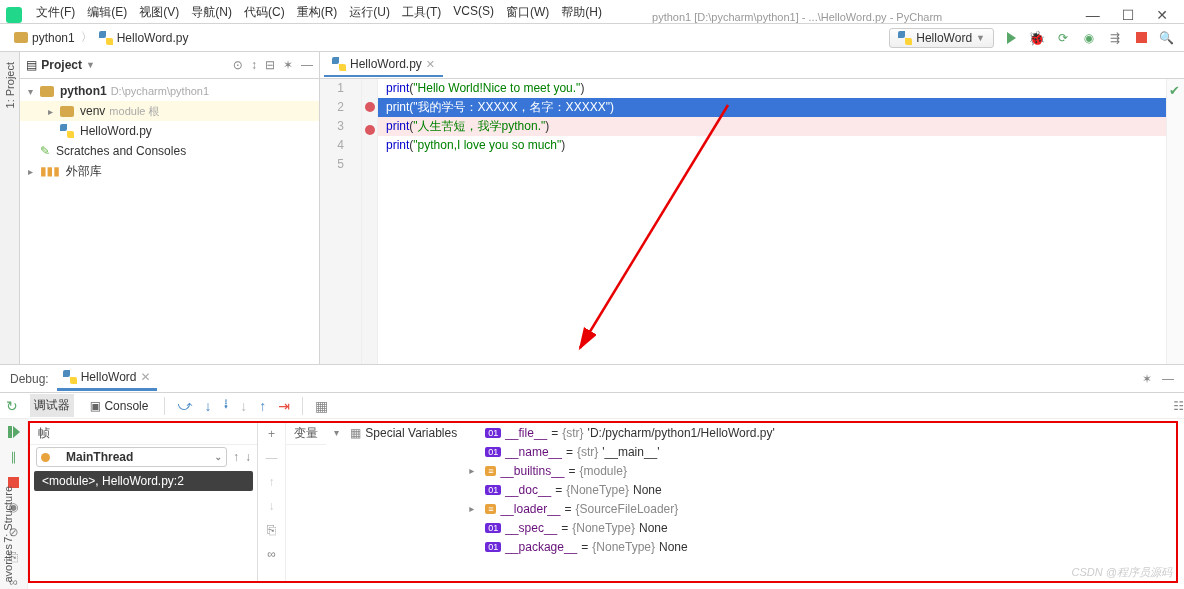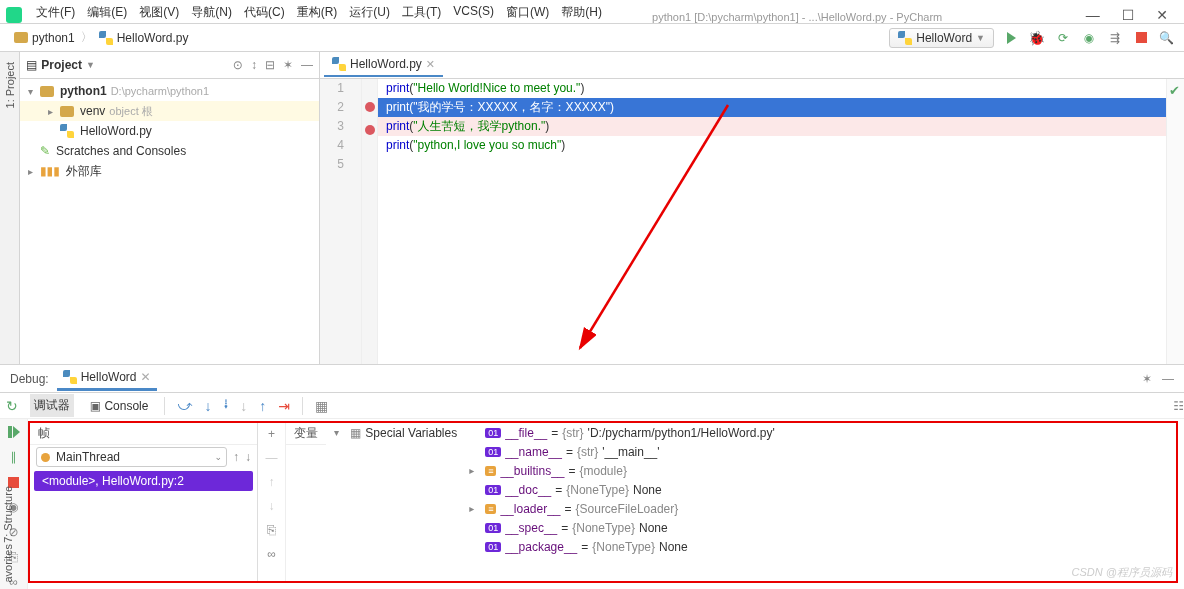--- a/index.html
+++ b/index.html
@@ -88,24 +88,24 @@
 .debug-left-tools { width:28px; background:#f7f7f7; border-right:1px solid #eee; display:flex; flex-direction:column; align-items:center; gap:10px; padding-top:6px;}
 .dlt { width:16px; height:16px; display:flex; align-items:center; justify-content:center; cursor:pointer;}
 .dlt.green svg { fill:#59a869;}
 .dlt.red svg { fill:#e74c3c;}
 .dlt.gray { color:#888; }
 
 .red-box { border:2px solid #e80000; flex:1; margin:2px 6px 6px 0; display:flex; }
 .frames-col { width:228px; border-right:1px solid #ddd; display:flex; flex-direction:column; }
 .frames-head { height:22px; padding:0 8px; display:flex; align-items:center; border-bottom:1px solid #eee; color:#555;}
 .frame-sel-row { height:24px; display:flex; align-items:center; padding:0 6px; gap:6px;}
-.frame-sel { flex:1; border:1px solid #ccc; border-radius:3px; padding:2px 4px; display:flex; align-items:center; gap:6px;}
+.frame-sel { flex:1; border:1px solid #ccc; border-radius:3px; padding:2px 4px; display:flex; align-items:center; gap:16px;font-weight:bold;}
 .gold-dot{width:9px;height:9px;background:#e8a33d;border-radius:50%;}
 .arrow-btn{color:#888;cursor:pointer;}
-.frame-item { background:#6d28d9; color:#fff; padding:3px 8px; margin:2px 4px; border-radius:2px;}
+.frame-item { background:#404040; color:#fff; padding:3px 8px; margin:2px 4px; border-radius:2px;}
 
 .vars-tool { width:28px; border-right:1px solid #eee; display:flex; flex-direction:column; align-items:center; gap:10px; padding-top:4px; color:#888;}
 .vars-col { flex:1; display:flex; }
 .vars-head { height:22px; padding:0 8px; display:flex; align-items:center; border-bottom:1px solid #eee; color:#555;}
 .var-row { height:19px; display:flex; align-items:center; padding-left:8px; gap:4px; }
 .var-arrow { width:12px; color:#888; font-size:10px;}
 .var-badge { background:#6d28d9; color:#fff; font-size:9px; padding:0 3px; border-radius:2px; }
 .var-badge.orange { background:#e8a33d; }
 .var-name { color:#660e7a; }
 .var-type { color:#888; }
@@ -195,21 +195,21 @@
           <div class="tree-row">
             <span class="arrow">▾</span>
             <span class="folder-icon"></span>
             <span class="name bold" style="margin-left:6px">python1</span>
             <span class="hint">D:\pycharm\python1</span>
           </div>
           <div class="tree-row sel indent1">
             <span class="arrow">▸</span>
             <span class="folder-icon"></span>
             <span class="name " style="margin-left:6px">venv</span>
-            <span class="hint">object 根</span>
+            <span class="hint">module 根</span>
           </div>
           <div class="tree-row indent1">
             <span class="arrow"></span>
             <span class="py-icon"></span>
             <span class="name " style="margin-left:6px">HelloWord.py</span>
           </div>
           <div class="tree-row">
             <span class="arrow"></span>
             <span style="color:#62b543">✎</span>
             <span class="name " style="margin-left:6px">Scratches and Consoles</span>

